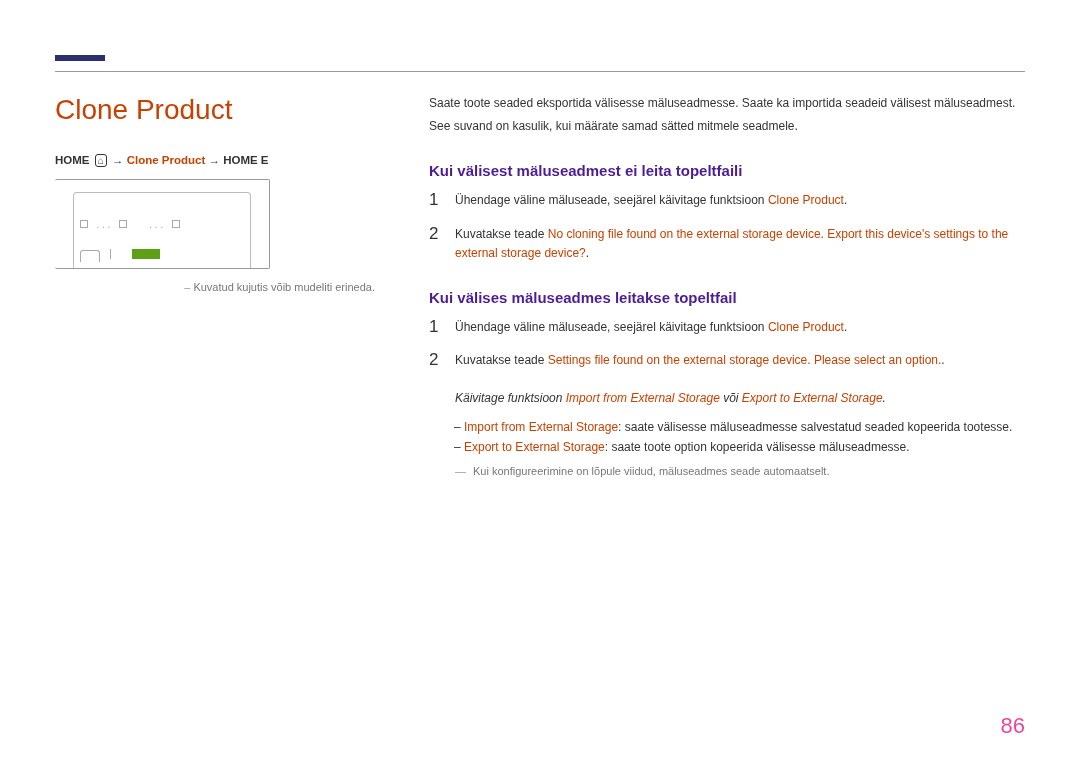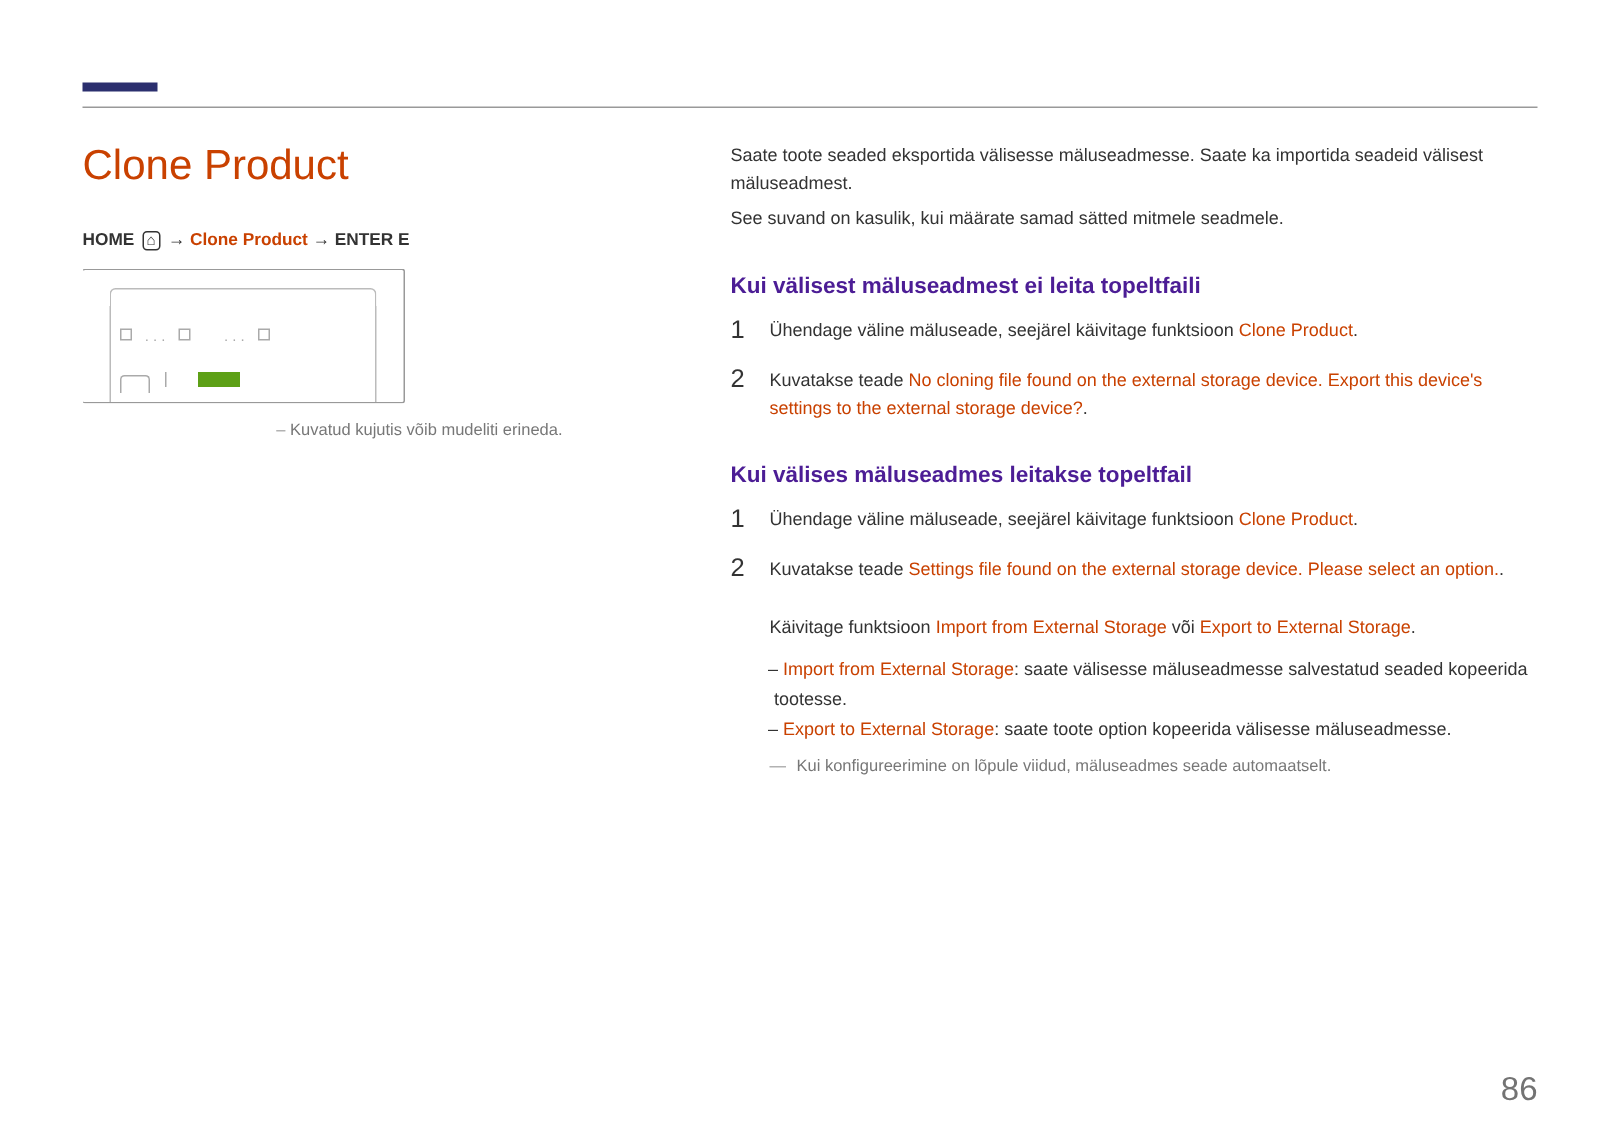--- a/index.html
+++ b/index.html
@@ -18,21 +18,21 @@
   background: #2b2f6e;
   margin-bottom: 10px;
 }
 .hr-line {
   border: none;
   border-top: 1px solid #999;
   margin-bottom: 22px;
 }
 .two-col {
   display: flex;
-  gap: 112px;
+  gap: 54px;
 }
 .left-col {
   width: 320px;
   flex-shrink: 0;
 }
 .right-col {
   flex: 1;
 }
 .main-title {
   color: #c94100;
@@ -115,20 +115,21 @@
 .step-text {
   font-size: 12px;
   line-height: 1.6;
 }
 .orange { color: #c94100; }
 .sub-text {
   font-size: 12px;
   line-height: 1.6;
   margin-left: 26px;
   margin-top: 19px;
+  font-style: italic;
 }
 .sub-list {
   font-size: 12px;
   line-height: 1.7;
   margin-left: 26px;
   margin-top: 8px;
 }
 .sub-list-item::before { content: "– "; color: #333; margin-left: -4px; }
 .sub-list-item { margin-left: 3px; }
 .dash-note {
@@ -136,40 +137,40 @@
   color: #777;
   margin-left: 26px;
   margin-top: 8px;
 }
 .long-dash { color: #999; display: inline-block; width: 18px; }
 .page-num {
   position: absolute;
   bottom: 24px;
   right: 55px;
   font-size: 22px;
-  color: #737373;
+  color: #ec4899;
   text-align: center;
 }
 </style>
 </head>
 <body>
 
 <div class="header-bar"></div>
 <hr class="hr-line">
 
 <div class="two-col">
   <div class="left-col">
     <h1 class="main-title">Clone Product</h1>
     <div class="breadcrumb">
       <span>HOME</span>
       <span class="home-icon">⌂</span>
       <span class="arr"> → </span>
       <span class="cp">Clone Product</span>
       <span class="arr"> → </span>
-      <span>ENTER E</span>
+      <span>HOME E</span>
     </div>
     <div class="device-img">
       <div class="device-inner-top"></div>
       <div class="device-inner-mid">
         <div style="margin-bottom:12px;">
           <span class="small-box"></span>
           <span class="dots">. . .</span>
           <span class="small-box"></span>
           <span class="dots" style="margin-left:18px;">. . .</span>
           <span class="small-box"></span>

